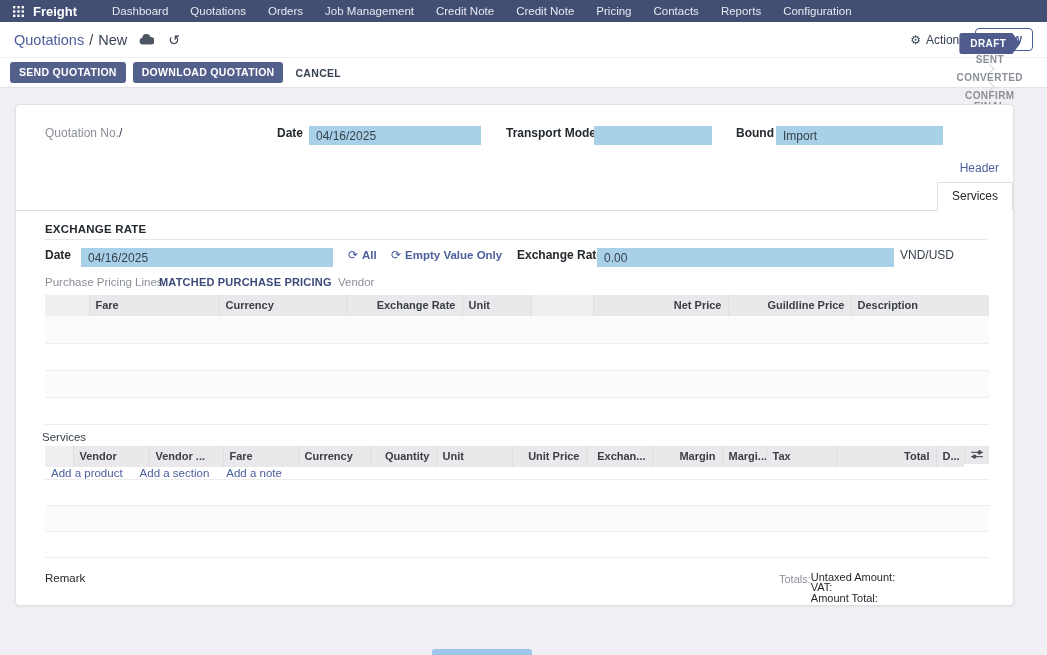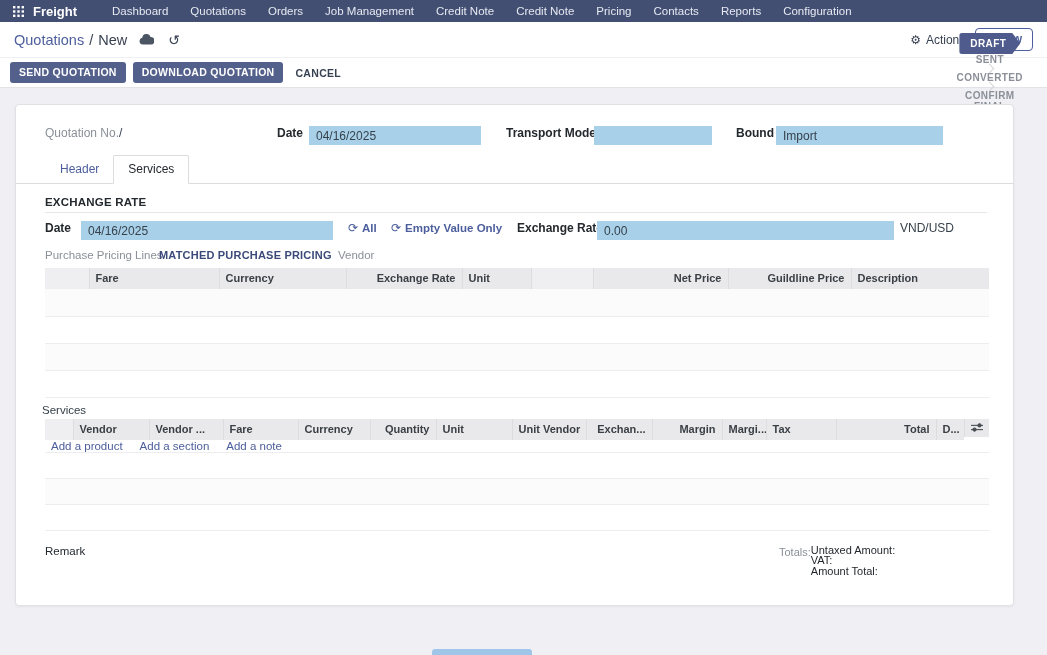--- a/index.html
+++ b/index.html
@@ -44,21 +44,21 @@
   .lbl-gray { color:#8a8f98; }
   .lbl-bold { font-weight:bold; color:#24292e; }
   .input-blue { background:#a8d1e9; border:none; height:19px; font-size:12px; color:#37414b; padding:0 7px; font-family:inherit; outline:none; }
   .top-row { position:relative; height:26px; margin-top:18px; font-size:12px; }
   .top-row > * { top:3px; }
   .exchange-row { position:relative; height:24px; margin-top:6px; font-size:12px; }
   .exchange-row > * { top:2px; }
   .link-btn { color:#4c5e9c; font-size:11.5px; font-weight:600; cursor:pointer; display:flex; align-items:center; gap:4px; white-space:nowrap; }
   .refresh-glyph { font-size:12px; font-weight:normal; }
   
-  .tabs-wrap { display:flex; align-items:flex-end; border-bottom:1px solid #dcdcde; margin-top:6px; padding-left:30px; }
+  .tabs-wrap { display:flex; align-items:flex-end; border-bottom:1px solid #dcdcde; margin-top:6px; padding-left:30px;flex-direction:column; }
   .tab { font-size:12px; padding:6px 14px 7px; cursor:pointer; color:#4c5e9c; }
   .tab.active { color:#24292e; background:#fff; border:1px solid #dcdcde; border-bottom:1px solid #fff; margin-bottom:-1px; border-radius:2px 2px 0 0; }
   .section-title { margin:12px 0 0 29px; font-size:11.5px; font-weight:bold; letter-spacing:.2px; color:#24292e; }
   .section-rule { border:none; border-top:1px solid #e7e7ea; margin:4px 26px 0 29px; }
   .ppl-row { position:relative; height:16px; margin-top:6px; font-size:11.5px; }
   .matched-btn { color:#3b4a7a; font-weight:600; font-size:11px; letter-spacing:.2px; cursor:pointer; }
   
   table.grid { width:944px; margin:3px 0 0 29px; border-collapse:collapse; table-layout:fixed; font-size:11px; }
   table.grid th { background:#e9e9eb; font-weight:bold; color:#3a3f45; text-align:left; padding:4px 6px 5px; border-left:1px solid #dddde0; white-space:nowrap; overflow:hidden; cursor:pointer; }
   table.grid th:first-child { border-left:none; }
@@ -260,21 +260,21 @@
       </colgroup>
       <thead>
         <tr>
           <th class="handle"></th>
           <th>Vendor</th>
           <th>Vendor ...</th>
           <th>Fare</th>
           <th>Currency</th>
           <th class="r">Quantity</th>
           <th>Unit</th>
-          <th class="r">Unit Vendor</th>
+          <th class="r">Unit Price</th>
           <th class="r">Exchan...</th>
           <th class="r">Margin</th>
           <th>Margi...</th>
           <th>Tax</th>
           <th class="r">Total</th>
           <th>D...</th>
           <th class="th-icon">
             <svg width="13" height="9" viewBox="0 0 13 9">
                 <g stroke="#4a4f55" stroke-width="1.2" fill="#4a4f55">
               <line x1="0" y1="2.2" x2="13" y2="2.2"></line>

